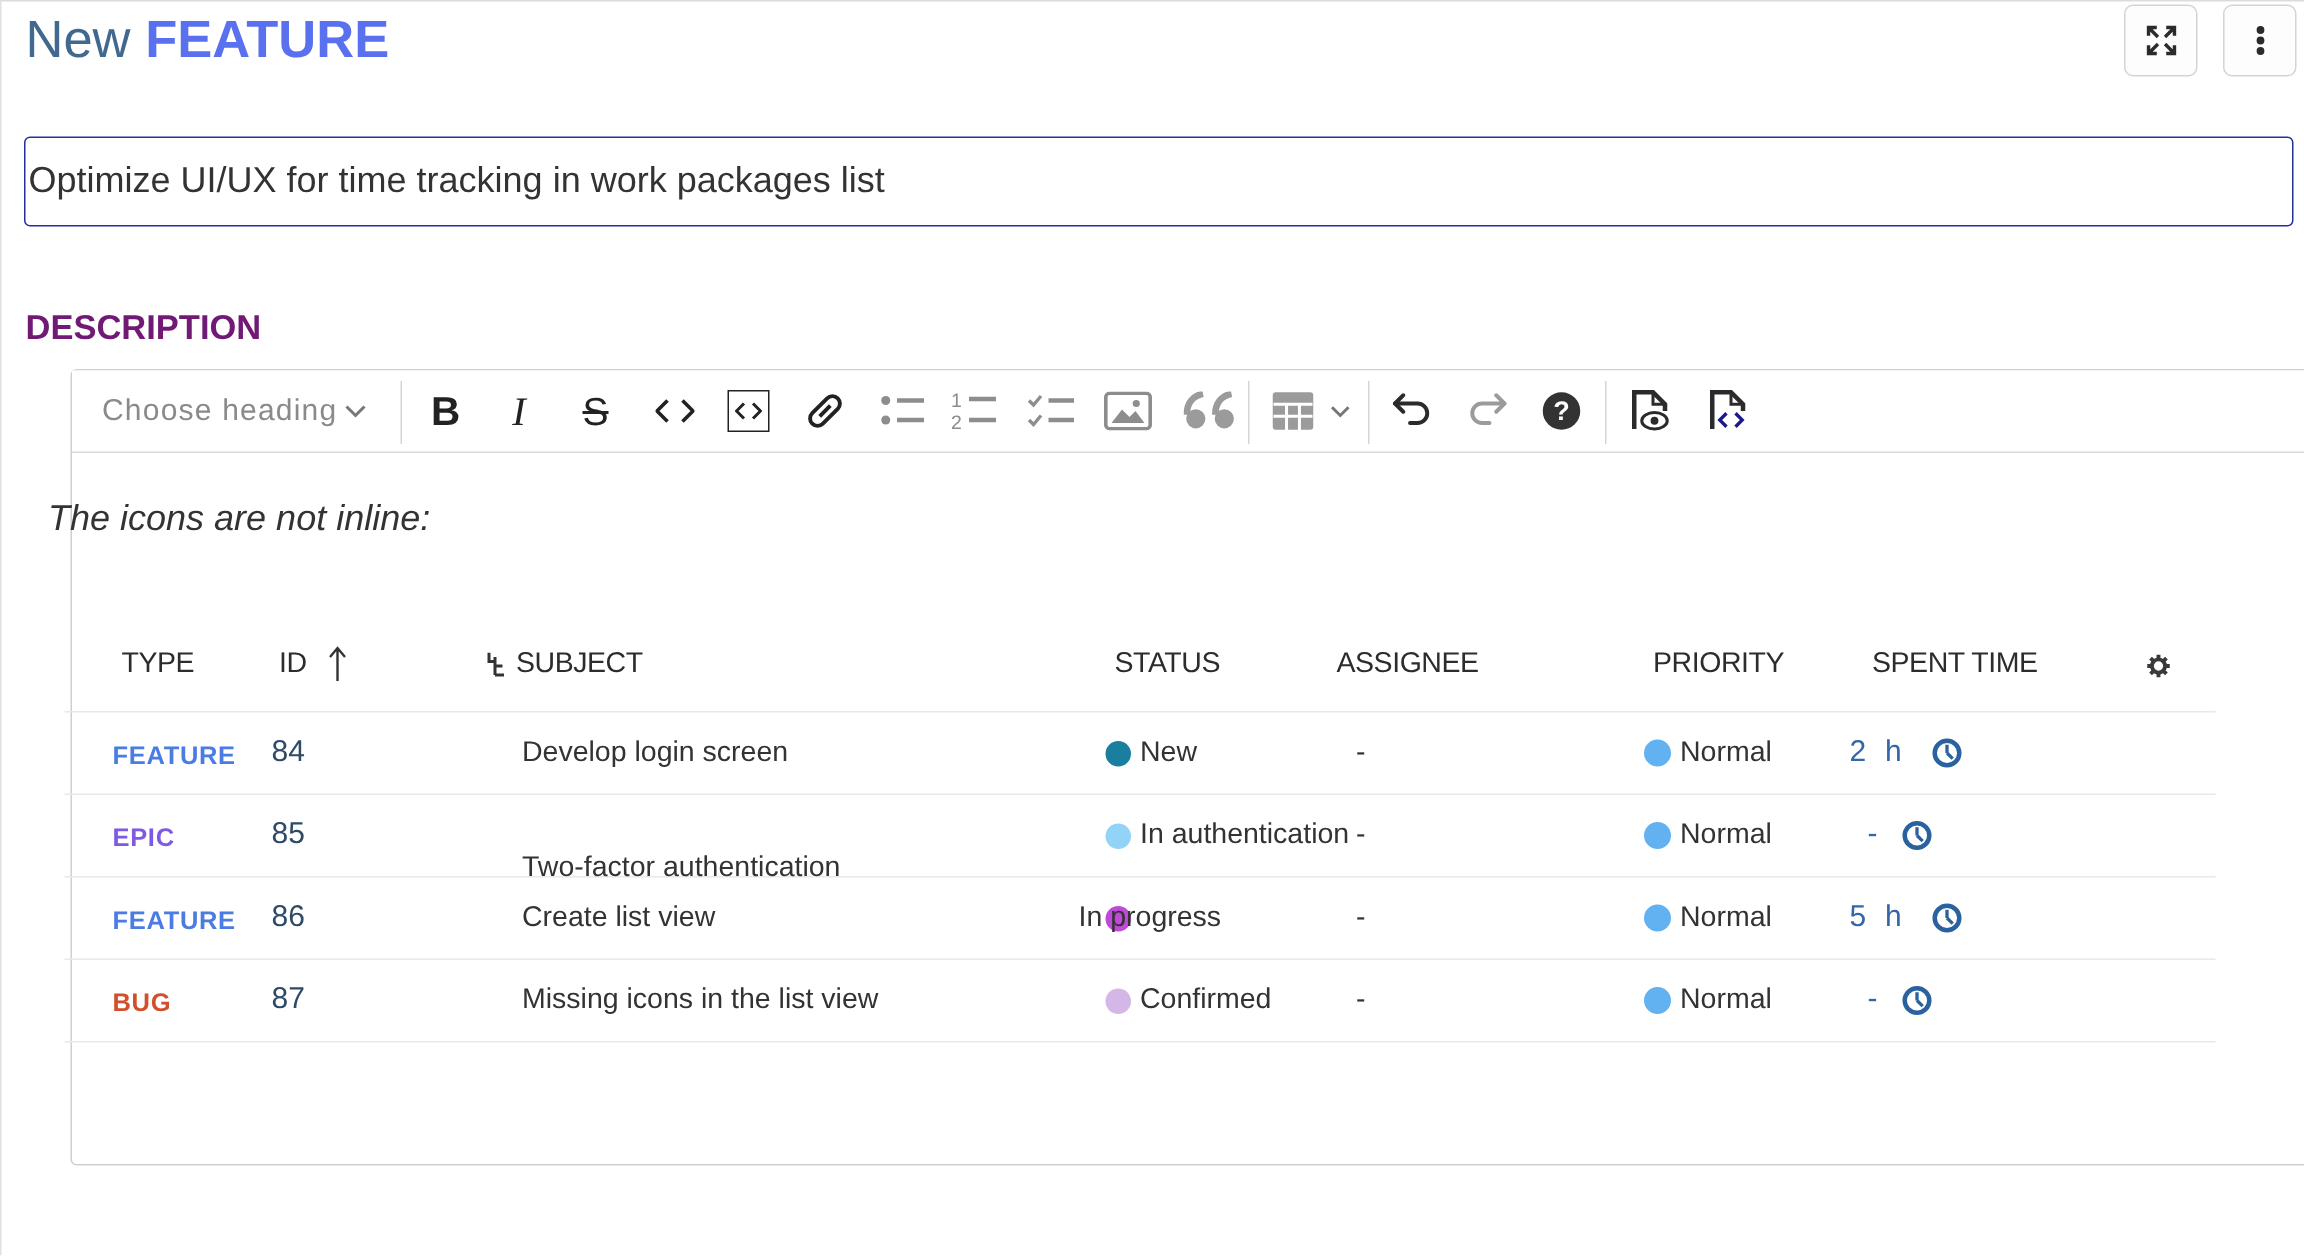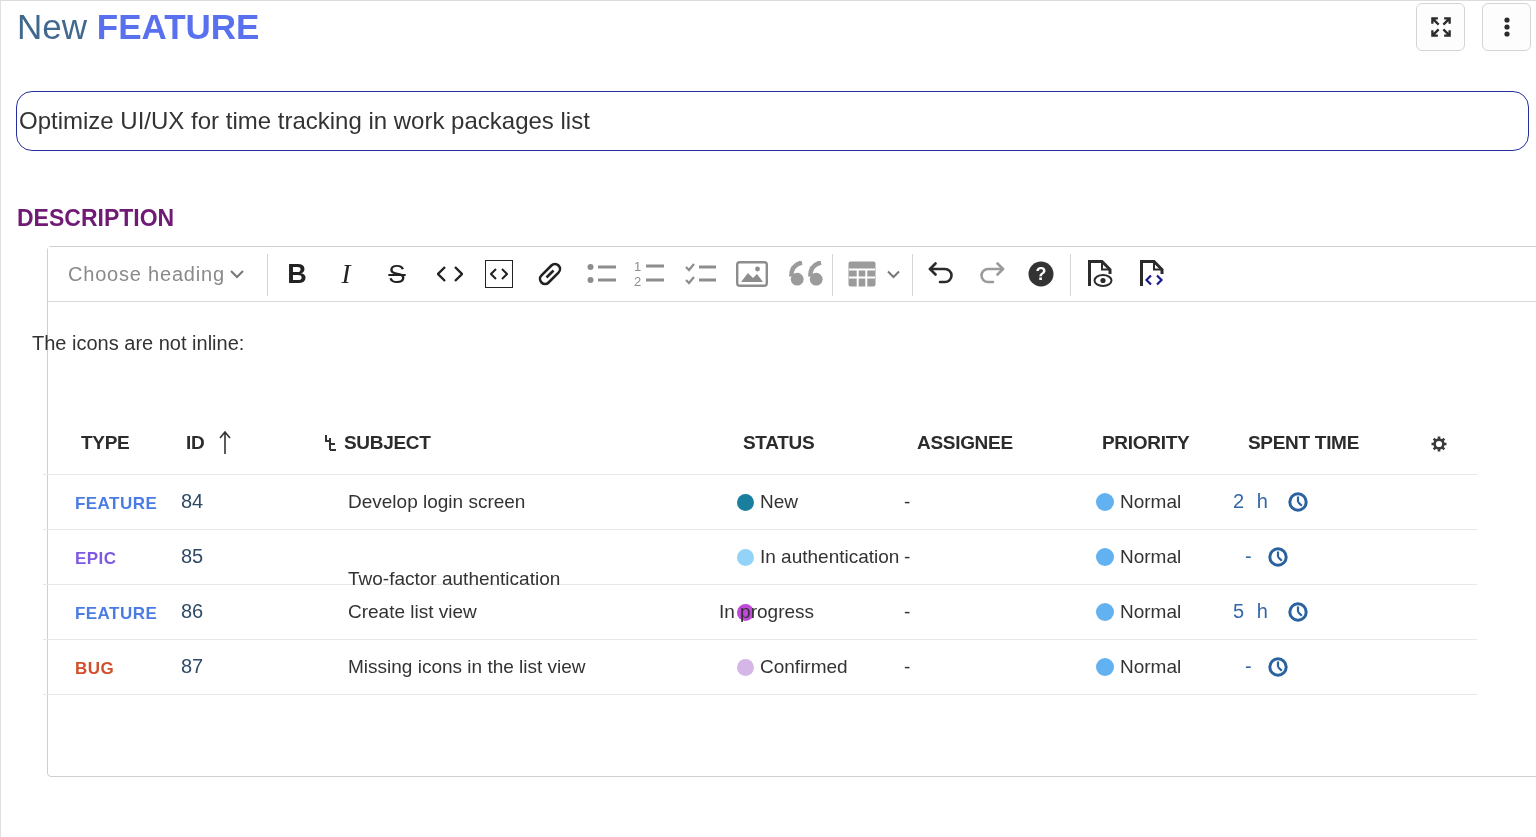--- a/index.html
+++ b/index.html
@@ -10,37 +10,37 @@
     border-top:1px solid #dcdcdc; border-left:1px solid #e0e0e0; }
   
   #title { left:16px; top:8px; font-size:35px; line-height:1; white-space:nowrap; }
   #title .new { color:#41688e; }
   #title .feat { color:#5a71ef; font-weight:bold; }
   
   .topbtn { position:absolute; top:2px; width:49px; height:48px; background:#fdfdfd;
     border:1px solid #d4d4d4; border-radius:6px; display:flex; align-items:center; justify-content:center; }
   
   #subject { left:15px; top:90px; width:1513px; height:60px; border:1.5px solid #252f99;
-    border-radius:16px; display:flex; align-items:center; padding-left:2px;
+    border-radius:4px; display:flex; align-items:center; padding-left:2px;
     font-size:24px; color:#333; background:#fff; }
   
   #desclabel { left:16px; top:204px; font-size:23px; font-weight:bold; color:#701a75; }
   
   #editor { left:15px; top:245px; width:1516px; height:531px; border:1px solid #cfcfcf;
     border-radius:4px; background:#fff;margin-left:31px; }
   #toolbar { position:absolute; left:0; top:0; width:100%; height:55px;
     border-bottom:1px solid #d9d9d9; background:#fff; }
   .tsep { position:absolute; top:7px; height:42px; width:1px; background:#d6d6d6; }
   .ticon { position:absolute; top:0; height:54px; display:flex; align-items:center; justify-content:center; }
   
-  #para { left:31px; top:331px; font-size:20px; color:#333; }
+  #para { left:31px; top:331px; font-size:24px; color:#333;font-style:italic; }
   
   .hsep { position:absolute; left:42px; width:1434px; height:1px; background:#e8e8e8; }
   .cell { position:absolute; font-size:19px; color:#333; line-height:19px; white-space:nowrap; }
-  .hcell { position:absolute; font-size:19px; font-weight:bold; color:#2c2c2c; letter-spacing:-0.3px; line-height:20px; white-space:nowrap; }
+  .hcell { position:absolute; font-size:19px; font-weight:normal; color:#2c2c2c; letter-spacing:-0.3px; line-height:20px; white-space:nowrap; }
   .tname { font-size:17px; font-weight:bold; letter-spacing:0.45px; }
   .idv { color:#2e4a66; font-size:20px; }
   .dot { position:absolute; border-radius:50%; }
   .spent { color:#3566a6; font-size:20px; word-spacing:7px; }
   
   #caption { left:31px; top:711px; width:1445px; height:39px; background:#f4f4f4;
     display:flex; align-items:center; justify-content:center; font-size:18px; color:#686868; }
 </style>
 </head>
 <body>
@@ -196,21 +196,21 @@
       <path d="M7 24 V3 M2 8 L7 2 L12 8"></path>
     </svg>
   </div>
   <div class="abs" style="left:323px; top:434px;">
     <svg width="13" height="17" viewBox="0 0 13 17" fill="none" stroke="#333" stroke-width="2">
       <path d="M2 0 V6 H6 M6 3 V15 M6 9 H11 M6 15 H12"></path>
     </svg>
   </div>
   <div class="hcell" style="left:343px; top:432px;">SUBJECT</div>
   <div class="hcell" style="left:742px; top:432px;">STATUS</div>
-  <div class="hcell" style="left:916px; top:432px;">ASSIGNEE</div>
+  <div class="hcell" style="left:890px; top:432px;">ASSIGNEE</div>
   <div class="hcell" style="left:1101px; top:432px;">PRIORITY</div>
   <div class="hcell" style="left:1247px; top:432px;">SPENT TIME</div>
   <div class="abs" style="left:1430px; top:435px;">
     <svg width="16" height="16" viewBox="0 0 16 16">
       <g stroke="#3a3a3a" stroke-width="2.6" fill="none">
         <circle cx="8" cy="8" r="4.4"></circle>
         <path d="M8 0.5 V3 M8 13 V15.5 M0.5 8 H3 M13 8 H15.5 M2.7 2.7 L4.6 4.6 M11.4 11.4 L13.3 13.3 M2.7 13.3 L4.6 11.4 M11.4 4.6 L13.3 2.7"></path>
       </g>
     </svg>
   </div>

